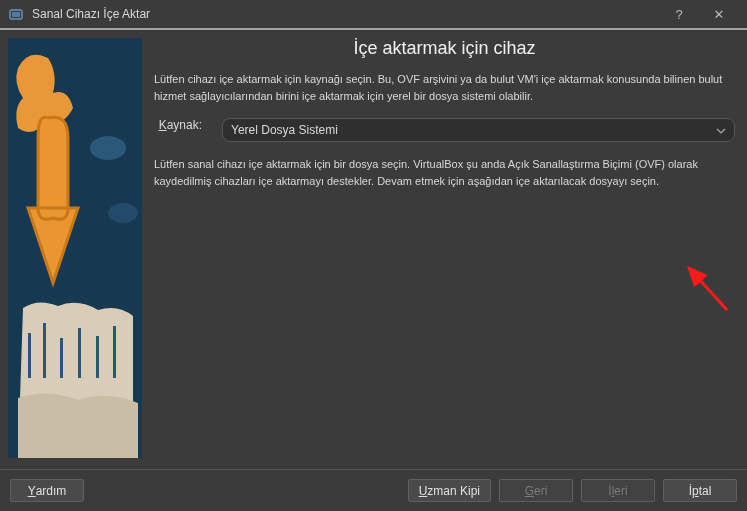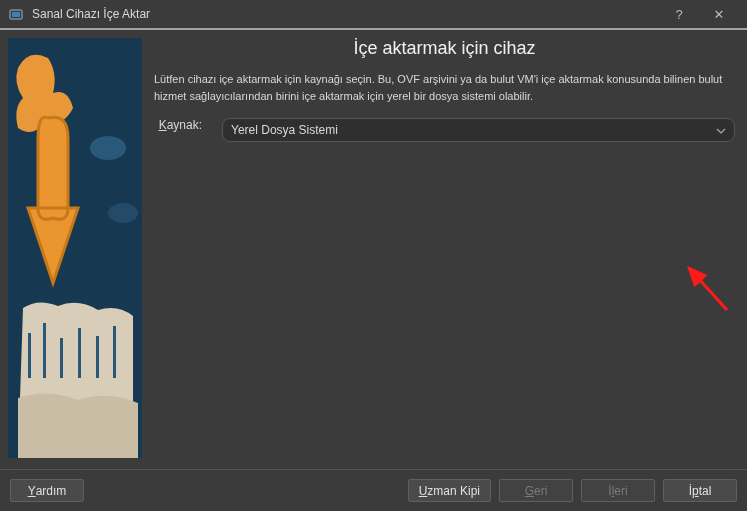--- a/index.html
+++ b/index.html
@@ -207,20 +207,21 @@
       <div class="select-box">
         <span>Yerel Dosya Sistemi</span>
         <span class="select-chevron">
           <svg width="10" height="6" viewBox="0 0 10 6">
               <path d="M1 1 L5 5 L9 1" stroke="#aaa" stroke-width="1.2" fill="none"></path>
             </svg>
         </span>
       </div>
     </div>
 
+    <div class="desc">Lütfen sanal cihazı içe aktarmak için bir dosya seçin. VirtualBox şu anda Açık Sanallaştırma Biçimi (OVF) olarak kaydedilmiş cihazları içe aktarmayı destekler. Devam etmek için aşağıdan içe aktarılacak dosyayı seçin.</div>
 
   </div>
 </div>
 
 <svg class="arrow-annotation" width="60" height="60" viewBox="0 0 60 60">
   <defs>
     <marker id="ah" markerWidth="8" markerHeight="8" refX="6" refY="3" orient="auto">
       <path d="M0 0 L7 3 L0 6 Z" fill="#ff1a1a"></path>
     </marker>
   </defs>

